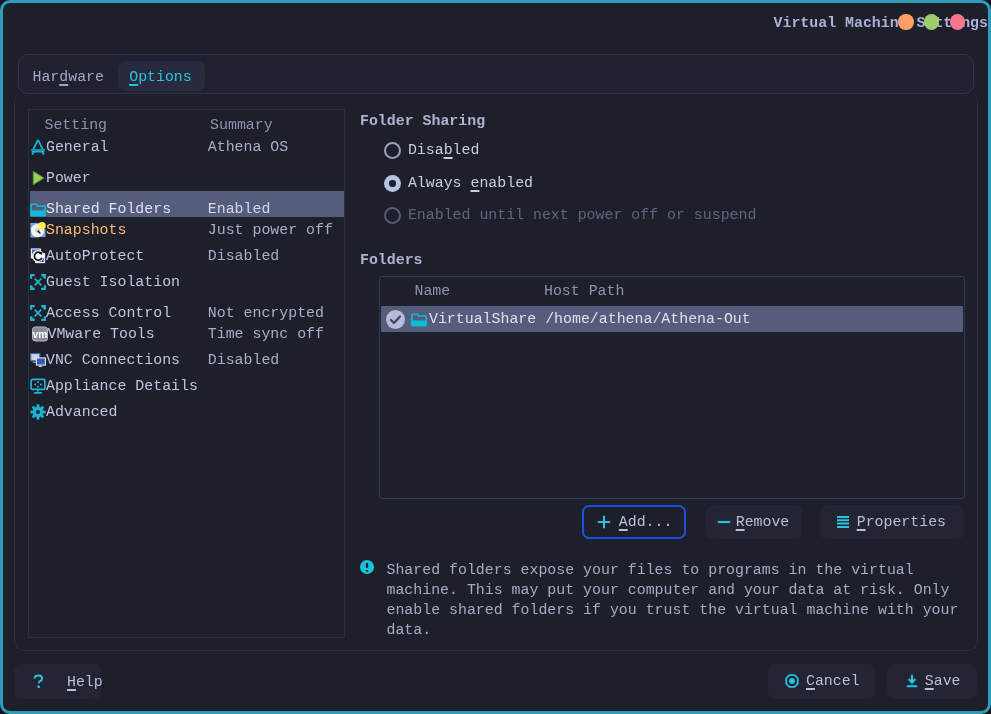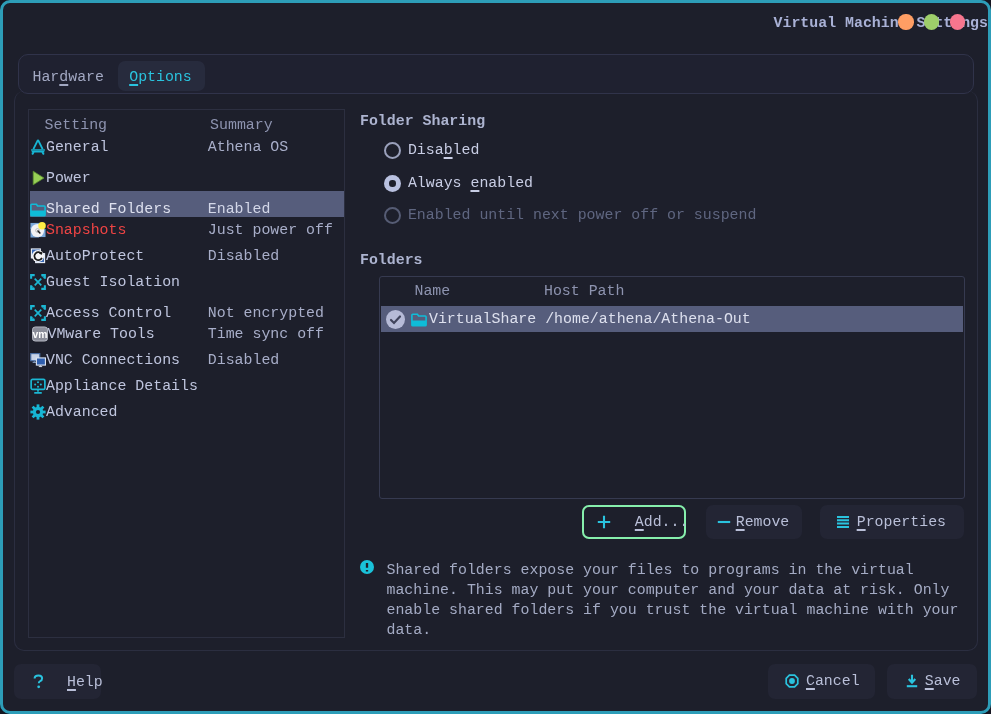--- a/index.html
+++ b/index.html
@@ -70,21 +70,21 @@
           <svg width="16" height="16" viewBox="0 0 17 17">
             <rect x="0.5" y="1" width="10" height="6.5" fill="#7aa7d8"></rect>
             <rect x="0.5" y="5.5" width="9" height="11" fill="#7aa7d8"></rect>
             <rect x="9" y="7.5" width="7.5" height="8.5" fill="#7aa7d8"></rect>
             <circle cx="8" cy="9" r="7" fill="#f2f2f4"></circle>
             <circle cx="8" cy="9" r="2" fill="none" stroke="#aaa" stroke-width="0.8"></circle>
             <circle cx="12.8" cy="4" r="4" fill="#ffee44"></circle>
             <path d="M8 9 l3 3.2" stroke="#222" stroke-width="1.5"></path>
           </svg>
         </span>
-        <span style="white-space:pre;color:#ef4444">Snapshots</span>
+        <span style="white-space:pre;color:#fdba74">Snapshots</span>
         <span style="position:absolute;left:178.3px;white-space:pre;color:#a8aec9">Just power off</span>
       </div>
     <div style="height:26px;display:flex;align-items:center;position:relative;">
         <span style="margin-left:0.5px;width:16px;flex:none;display:flex;align-items:center;justify-content:center;">
           <svg width="16" height="16" viewBox="0 0 17 17">
             <rect x="1.5" y="1" width="9.5" height="9.5" fill="#3a69b5" stroke="#e8eef8" stroke-width="1.2"></rect>
             <rect x="6" y="6" width="9.5" height="9.5" fill="#3a69b5" stroke="#e8eef8" stroke-width="1.2"></rect>
             <circle cx="8.5" cy="8.5" r="6.5" fill="#f4f4f6"></circle>
             <path d="M12.4 6.3 a4.2 4.2 0 1 0 0.3 4.2" fill="none" stroke="#1a1a1a" stroke-width="1.8"></path>
             <path d="M13.2 3.6 l-0.5 3.6 l-3.3-1.3 z" fill="#1a1a1a"></path>
@@ -214,21 +214,21 @@
       </svg>
   </div>
   <div class="abs" style="left:407.5px;top:308.5px;" id="rowfolder">
     <svg width="16" height="15" viewBox="0 0 16 15">
       <path d="M1.8 2.2 h4.6 l1.2 1.8 h6.6 q0.9 0 0.9 0.9 v8 q0 0.9 -0.9 0.9 h-12.4 q-0.9 0 -0.9 -0.9 v-9.8 q0 -0.9 0.9 -0.9 z" fill="none" stroke="#0fbcd8" stroke-width="1.6"></path>
       <path d="M0.9 8.4 h14.2 v4.5 q0 0.9 -0.9 0.9 h-12.4 q-0.9 0 -0.9 -0.9 z" fill="#0fbcd8"></path>
     </svg>
   </div>
   <div class="abs" style="left:426px;top:308.7px;line-height:15px;color:#dde0ee;">VirtualShare /home/athena/Athena-Out</div>
 
-  <div class="btn" style="left:578.5px;top:502px;width:104.5px;height:34px;background:transparent;border:2px solid #86efac;padding-left:13.3px;gap:24px;">
+  <div class="btn" style="left:578.5px;top:502px;width:104.5px;height:34px;background:transparent;border:2px solid #1d4ed8;padding-left:13.3px;gap:8px;">
     <svg width="14" height="14" viewBox="0 0 14 14">
         <path d="M7 0.8 v12.4 M0.8 7 h12.4" stroke="#2ac3de" stroke-width="2.1"></path>
       </svg>
     <span><u>A</u>dd...</span>
   </div>
   <div class="btn" style="left:703px;top:502px;width:96px;height:34px;padding-left:10.5px;gap:5.2px;">
     <svg width="14" height="14" viewBox="0 0 14 14">
         <path d="M0.8 7 h12.4" stroke="#2ac3de" stroke-width="2.1"></path>
       </svg>
     <span><u>R</u>emove</span>

